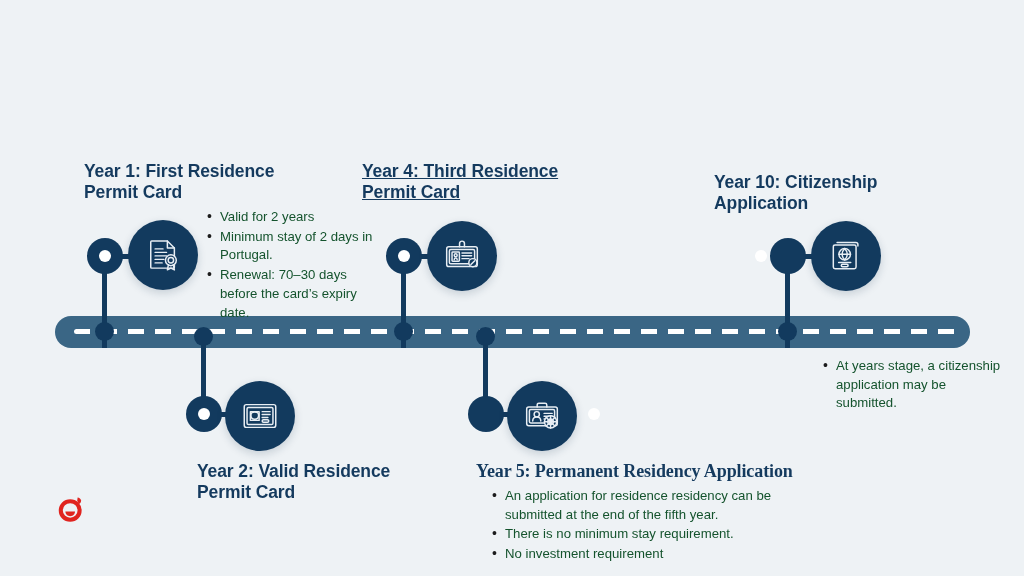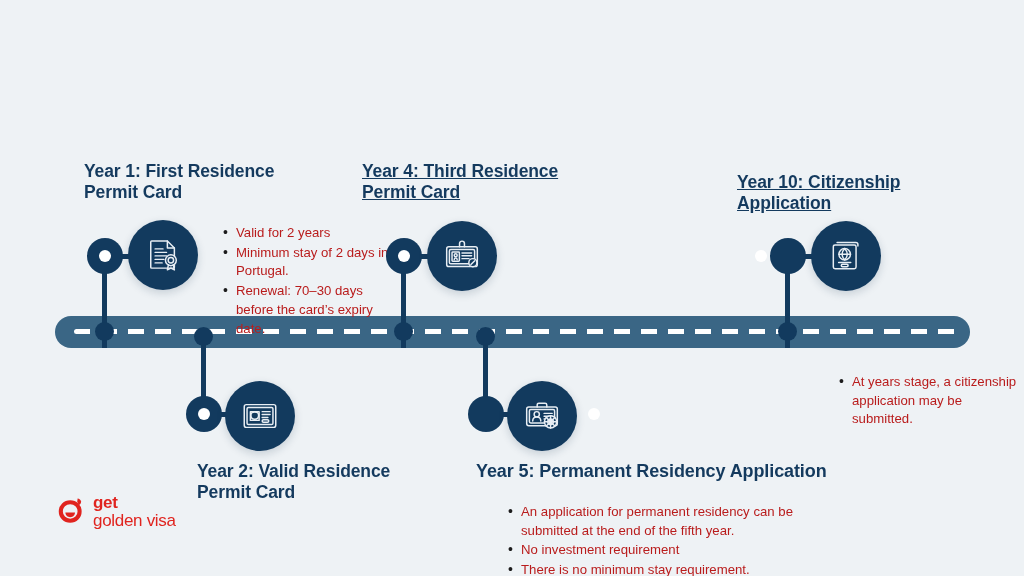--- a/index.html
+++ b/index.html
@@ -125,23 +125,23 @@
   .milestone-title {
     position: absolute;
     color: #143a5e;
     font-size: 17.5px;
     font-weight: bold;
     line-height: 1.22;
     letter-spacing: -0.1px;
   }
   .bullets {
     position: absolute;
-    margin: 16px;
+    margin: 0;
     padding: 0 0 0 15px;
-    color: #b91c1c;
+    color: #14532d;
     font-size: 13.2px;
     line-height: 1.42;
     list-style: none;
   }
   .bullets li {
     position: relative;
     margin-bottom: 1px;
   }
   .bullets li::before {
     content: "\2022";
@@ -272,26 +272,26 @@
       <rect x="9.6" y="16.7" width="28.8" height="15.3" rx="1.6"></rect>
       <circle cx="18" cy="22" r="3"></circle>
       <path d="M13.4 29.8c0-2.7 2-4.6 4.6-4.6s4.6 1.9 4.6 4.6"></path>
       <path d="M26.4 21h9.2M26.4 24.2h9.2M26.4 27.4h6"></path>
       <circle cx="33.8" cy="30.6" r="7" fill="#123a5e"></circle>
       <circle cx="33.8" cy="30.6" r="3.2"></circle>
       <path d="M33.8 23.6v14M26.8 30.6h14M28.9 25.7l9.8 9.8M38.7 25.7l-9.8 9.8"></path>
     </svg>
   </div>
 
-  <div class="milestone-title" style="left:476px; top:461px; width:420px; font-size:18px;">Year 5: Permanent Residency Application</div>
+  <div class="milestone-title" style="left:476px; top:461px; width:420px; font-size:18px;font-family:Liberation Serif, serif;">Year 5: Permanent Residency Application</div>
 
   <ul class="bullets" style="left:490px; top:487px; width:310px;">
-    <li>An application for permanent residency can be submitted at the end of the fifth year.</li>
+    <li>An application for residence residency can be submitted at the end of the fifth year.</li>
+    <li>There is no minimum stay requirement.</li>
     <li>No investment requirement</li>
-    <li>There is no minimum stay requirement.</li>
   </ul>
 
   <div class="connector" style="left:770px; top:238px; width:160px; height:110px;">
     <div class="stem" style="left:15px; top:18px; height:92px;"></div>
     <div class="bar-dot" style="left:8px; top:84px;"></div>
     <div class="link-dash" style="left:32px; top:16px;"></div>
     <div class="node solid" style="left:0px; top:0px;">
       
     </div>
     <div class="side-dot" style="left:-15px; top:12px;"></div>
@@ -301,31 +301,27 @@
     <svg width="42" height="42" viewBox="0 0 48 48" fill="none" stroke="#e8eef4" stroke-width="1.7" stroke-linejoin="round" stroke-linecap="round">
       <path d="M11.5 11.5h22a2 2 0 0 1 2 2v23a2 2 0 0 1-2 2h-22a2 2 0 0 1-2-2v-23a2 2 0 0 1 2-2z"></path>
       <path d="M13.8 8.5h21.4a2.4 2.4 0 0 1 2.4 2.4v1.6"></path>
       <circle cx="22.5" cy="22" r="6.6"></circle>
       <path d="M15.9 22h13.2M22.5 15.4c2 2.2 3 4.3 3 6.6s-1 4.4-3 6.6c-2-2.2-3-4.3-3-6.6s1-4.4 3-6.6z"></path>
       <path d="M15.6 31.4h13.8"></path>
       <rect x="18.6" y="33.5" width="7.8" height="2.8" rx="1.4"></rect>
     </svg>
   </div>
 
-  <div class="milestone-title" style="left:737px; top:172px; width:250px;text-decoration:underline;">Year 10: Citizenship Application</div>
+  <div class="milestone-title" style="left:714px; top:172px; width:250px;">Year 10: Citizenship Application</div>
 
   <ul class="bullets" style="left:821px; top:357px; width:168px;">
     <li>At years stage, a citizenship application may be submitted.</li>
   </ul>
 
   <div id="logo">
     <svg id="logo-mark" width="30" height="34" viewBox="0 0 30 34" fill="none">
       <path d="M15.2 7.2C9.9 7.2 5.8 11.2 5.8 16.4c0 5.3 4.1 9.3 9.4 9.3s9.4-4 9.4-9.3c0-5.2-4.1-9.2-9.4-9.2z" stroke="#e0241f" stroke-width="4.1"></path>
       <path d="M10.4 17.6c0 2.7 2.1 4.7 4.8 4.7s4.8-2 4.8-4.7z" fill="#e0241f"></path>
       <path d="M22.6 3.4c1.8.2 3.1 1.2 3.4 2.9.3 1.7-.6 3.1-2.2 3.8l-1.6-3.4z" fill="#e0241f"></path>
     </svg>
-    <div id="logo-text">
-      <div class="line1">get</div>
-      <div class="line2">golden visa</div>
-    </div>
   </div>
 
 </div>
 
 </body></html>

